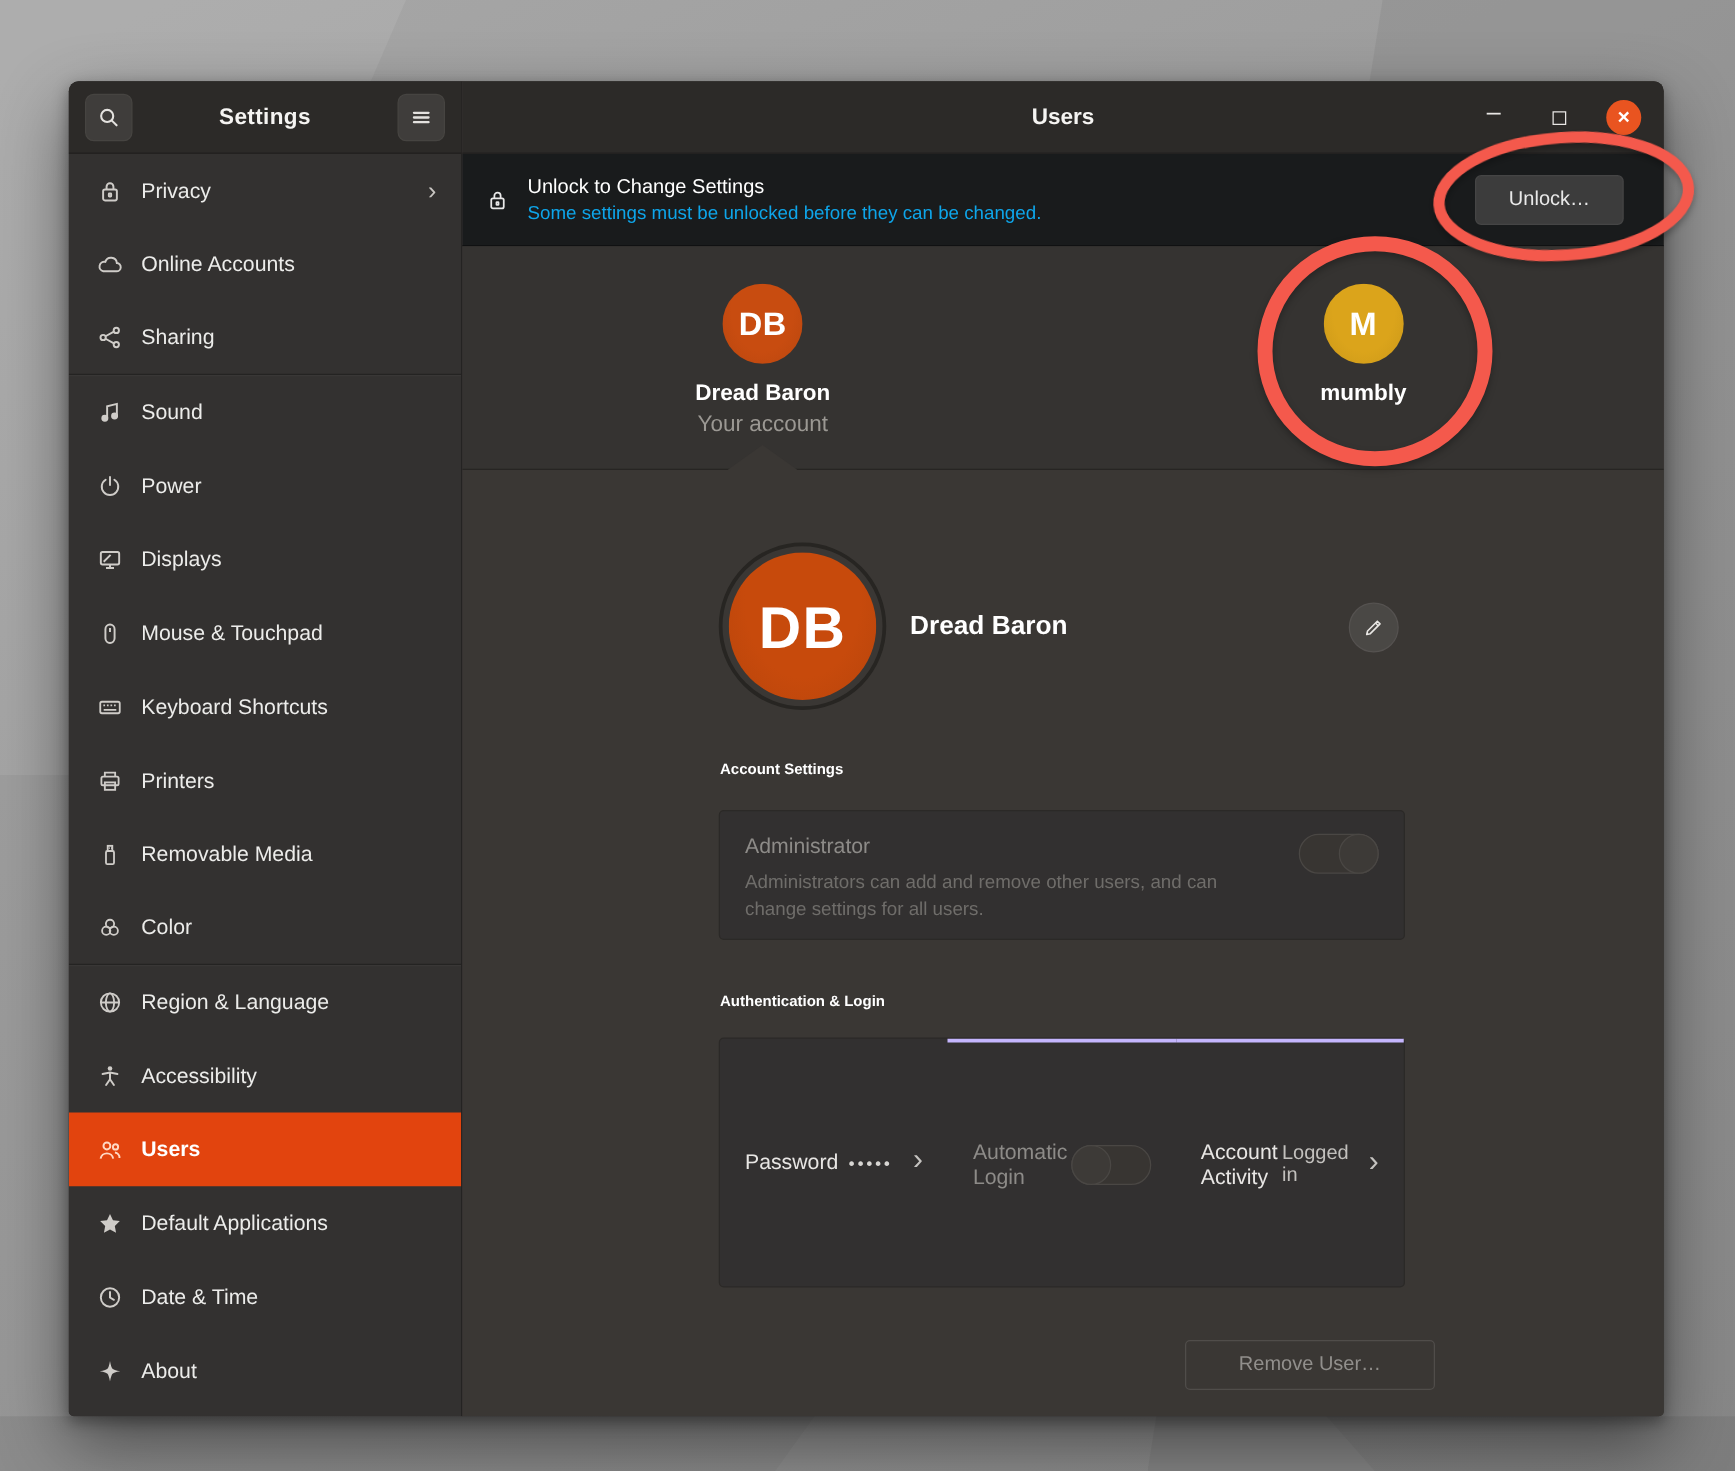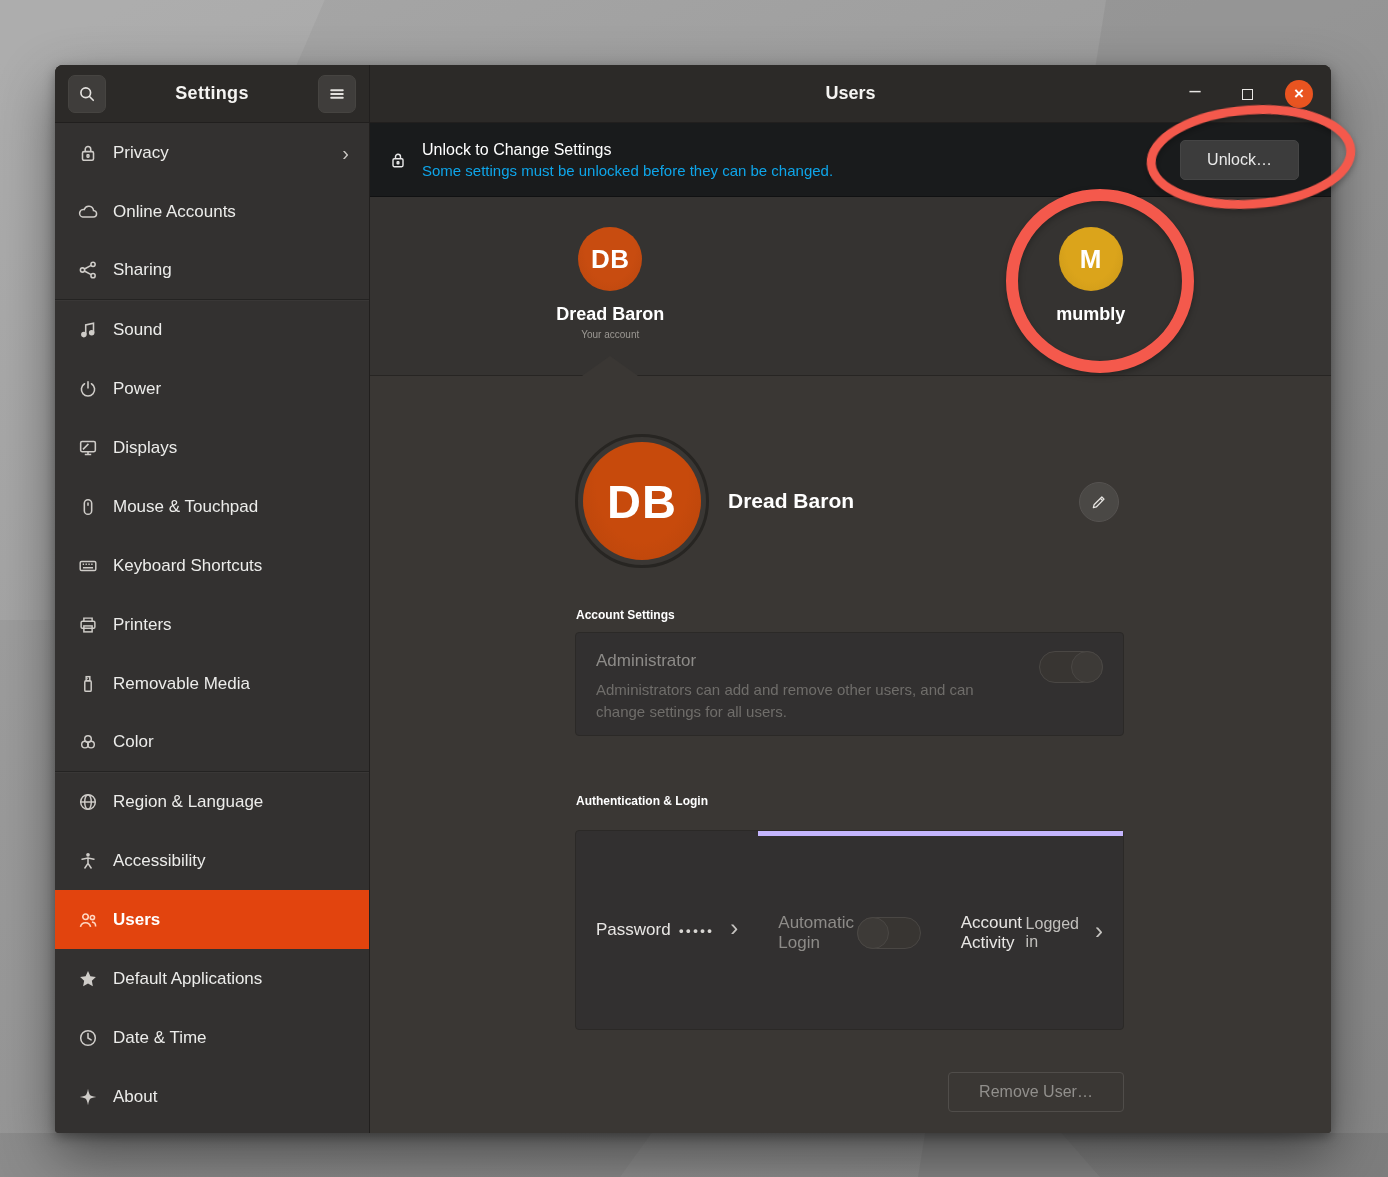--- a/index.html
+++ b/index.html
@@ -88,21 +88,21 @@
   }
 
   
   .carousel{height:179px;flex:0 0 179px;background:var(--carousel);border-bottom:1px solid #272523;display:flex;position:relative}
   .car-cell{flex:1;display:flex;flex-direction:column;align-items:center;padding-top:30px;position:relative;cursor:pointer}
   .car-avatar{
     width:64px;height:64px;border-radius:50%;display:flex;align-items:center;justify-content:center;
     color:#fff;font-size:26px;font-weight:bold;letter-spacing:.5px;
   }
   .car-name{margin-top:13px;font-size:18px;font-weight:bold;color:#fff}
-  .car-sub{margin-top:4px;font-size:10px;color:#9b9893}
+  .car-sub{margin-top:4px;font-size:18px;color:#9b9893}
   .car-notch{
     position:absolute;bottom:-1px;left:50%;transform:translateX(-50%);
     width:0;height:0;border-left:28px solid transparent;border-right:28px solid transparent;
     border-bottom:20px solid var(--content);
   }
 
   
   .content{flex:1;position:relative;background:var(--content)}
   .profile-avatar-ring{
     position:absolute;left:205px;top:58px;width:134px;height:134px;border-radius:50%;
@@ -116,42 +116,42 @@
   .edit-btn{
     position:absolute;left:709px;top:106px;width:40px;height:40px;border-radius:50%;
     background:#4a4845;border:1px solid #555250;display:flex;align-items:center;justify-content:center;
     color:#e8e6e3;font-size:17px;cursor:pointer;
   }
   .sec-heading{position:absolute;font-size:12px;font-weight:bold;color:#ffffff}
   .h-account{left:206px;top:232px}
   .h-auth{left:206px;top:418px}
 
   .card{position:absolute;left:205px;width:549px;background:var(--card);border:1px solid #2b2927;border-radius:4px}
-  .admin-card{top:256px;height:104px;padding:18px 20px}
+  .admin-card{top:272px;height:104px;padding:18px 20px}
   .admin-row{display:flex;align-items:flex-start;justify-content:space-between}
   .admin-label{font-size:17px;color:#8d8b88;margin-bottom:8px}
   .admin-desc{font-size:15px;color:#6f6d6a;line-height:1.45;max-width:410px}
 
   .toggle{width:64px;height:32px;border-radius:16px;background:#383532;border:1px solid #4a4744;position:relative;flex:0 0 64px}
   .toggle .knob{position:absolute;top:-1px;width:32px;height:32px;border-radius:50%;background:#3d3a37;border:1px solid #4a4744}
   .toggle.on .knob{right:-1px}
   .toggle.off .knob{left:-1px}
 
   .auth-card{top:454px;height:200px;display:flex;flex-direction:row;padding:0}
   .auth-row{flex:1;display:flex;align-items:center;justify-content:space-between;padding:0 20px;cursor:pointer}
-  .auth-row + .auth-row{border-top:5px solid #c4b5fd}
+  .auth-row + .auth-row{border-top:3px solid #c4b5fd}
   .auth-label{font-size:17px;color:#e8e6e4}
   .auth-label.dim{color:#8d8b88}
   .auth-right{display:flex;align-items:center;gap:16px}
   .auth-value{font-size:16px;color:#c2c0bd}
   .auth-dots{font-size:13px;letter-spacing:2.5px;color:#d8d6d3;font-weight:bold}
   .row-chevron{font-size:24px;color:#c5c3c0;line-height:1;transform:translateY(-2px)}
 
   .remove-btn{
-    position:absolute;left:578px;top:696px;width:176px;height:40px;
+    position:absolute;left:578px;top:696px;width:200px;height:40px;
     background:transparent;border:1px solid #504d4a;border-radius:4px;
     color:#918f8c;font-size:16px;cursor:default;display:flex;align-items:center;justify-content:center;
   }
 
   
   .annot-overlay{position:absolute;left:0;top:0;width:1388px;height:1177px;pointer-events:none;z-index:50}
   .annot{fill:none;stroke-linecap:round;filter:drop-shadow(0 3px 3px rgba(0,0,0,.28))}
 
   .sprite{position:absolute;width:0;height:0;overflow:hidden}
   svg.ic{width:100%;height:100%;display:block}

